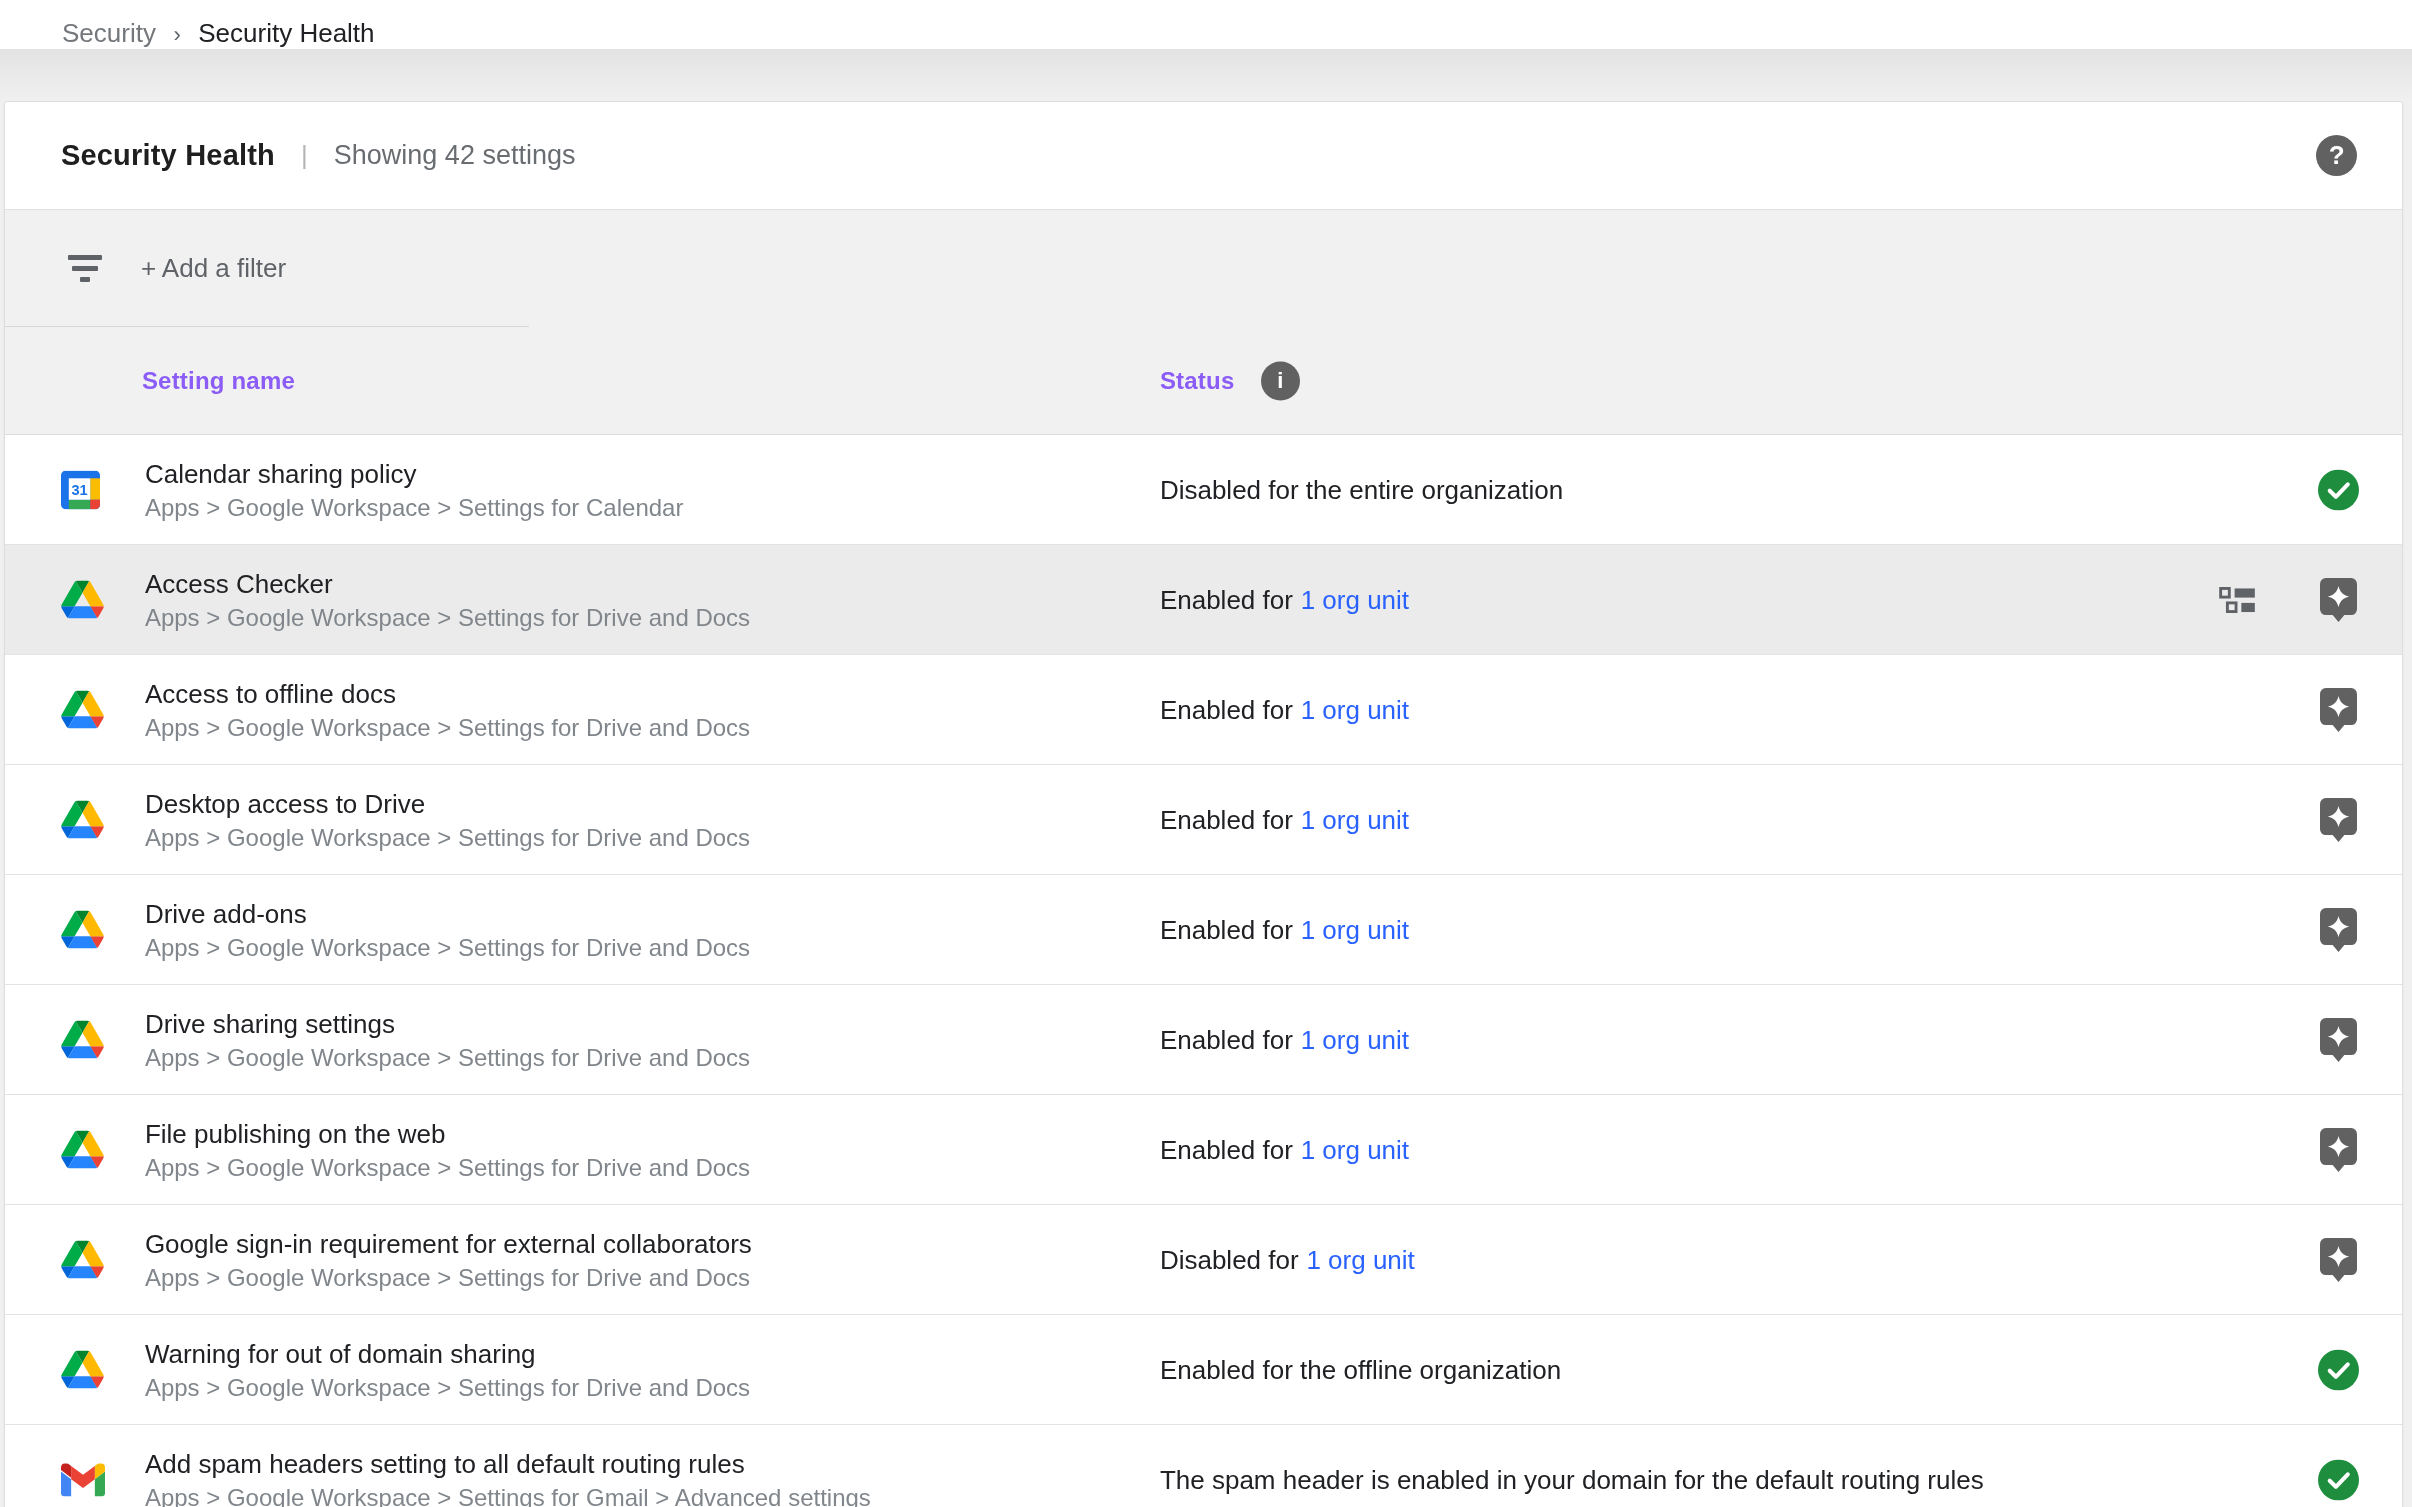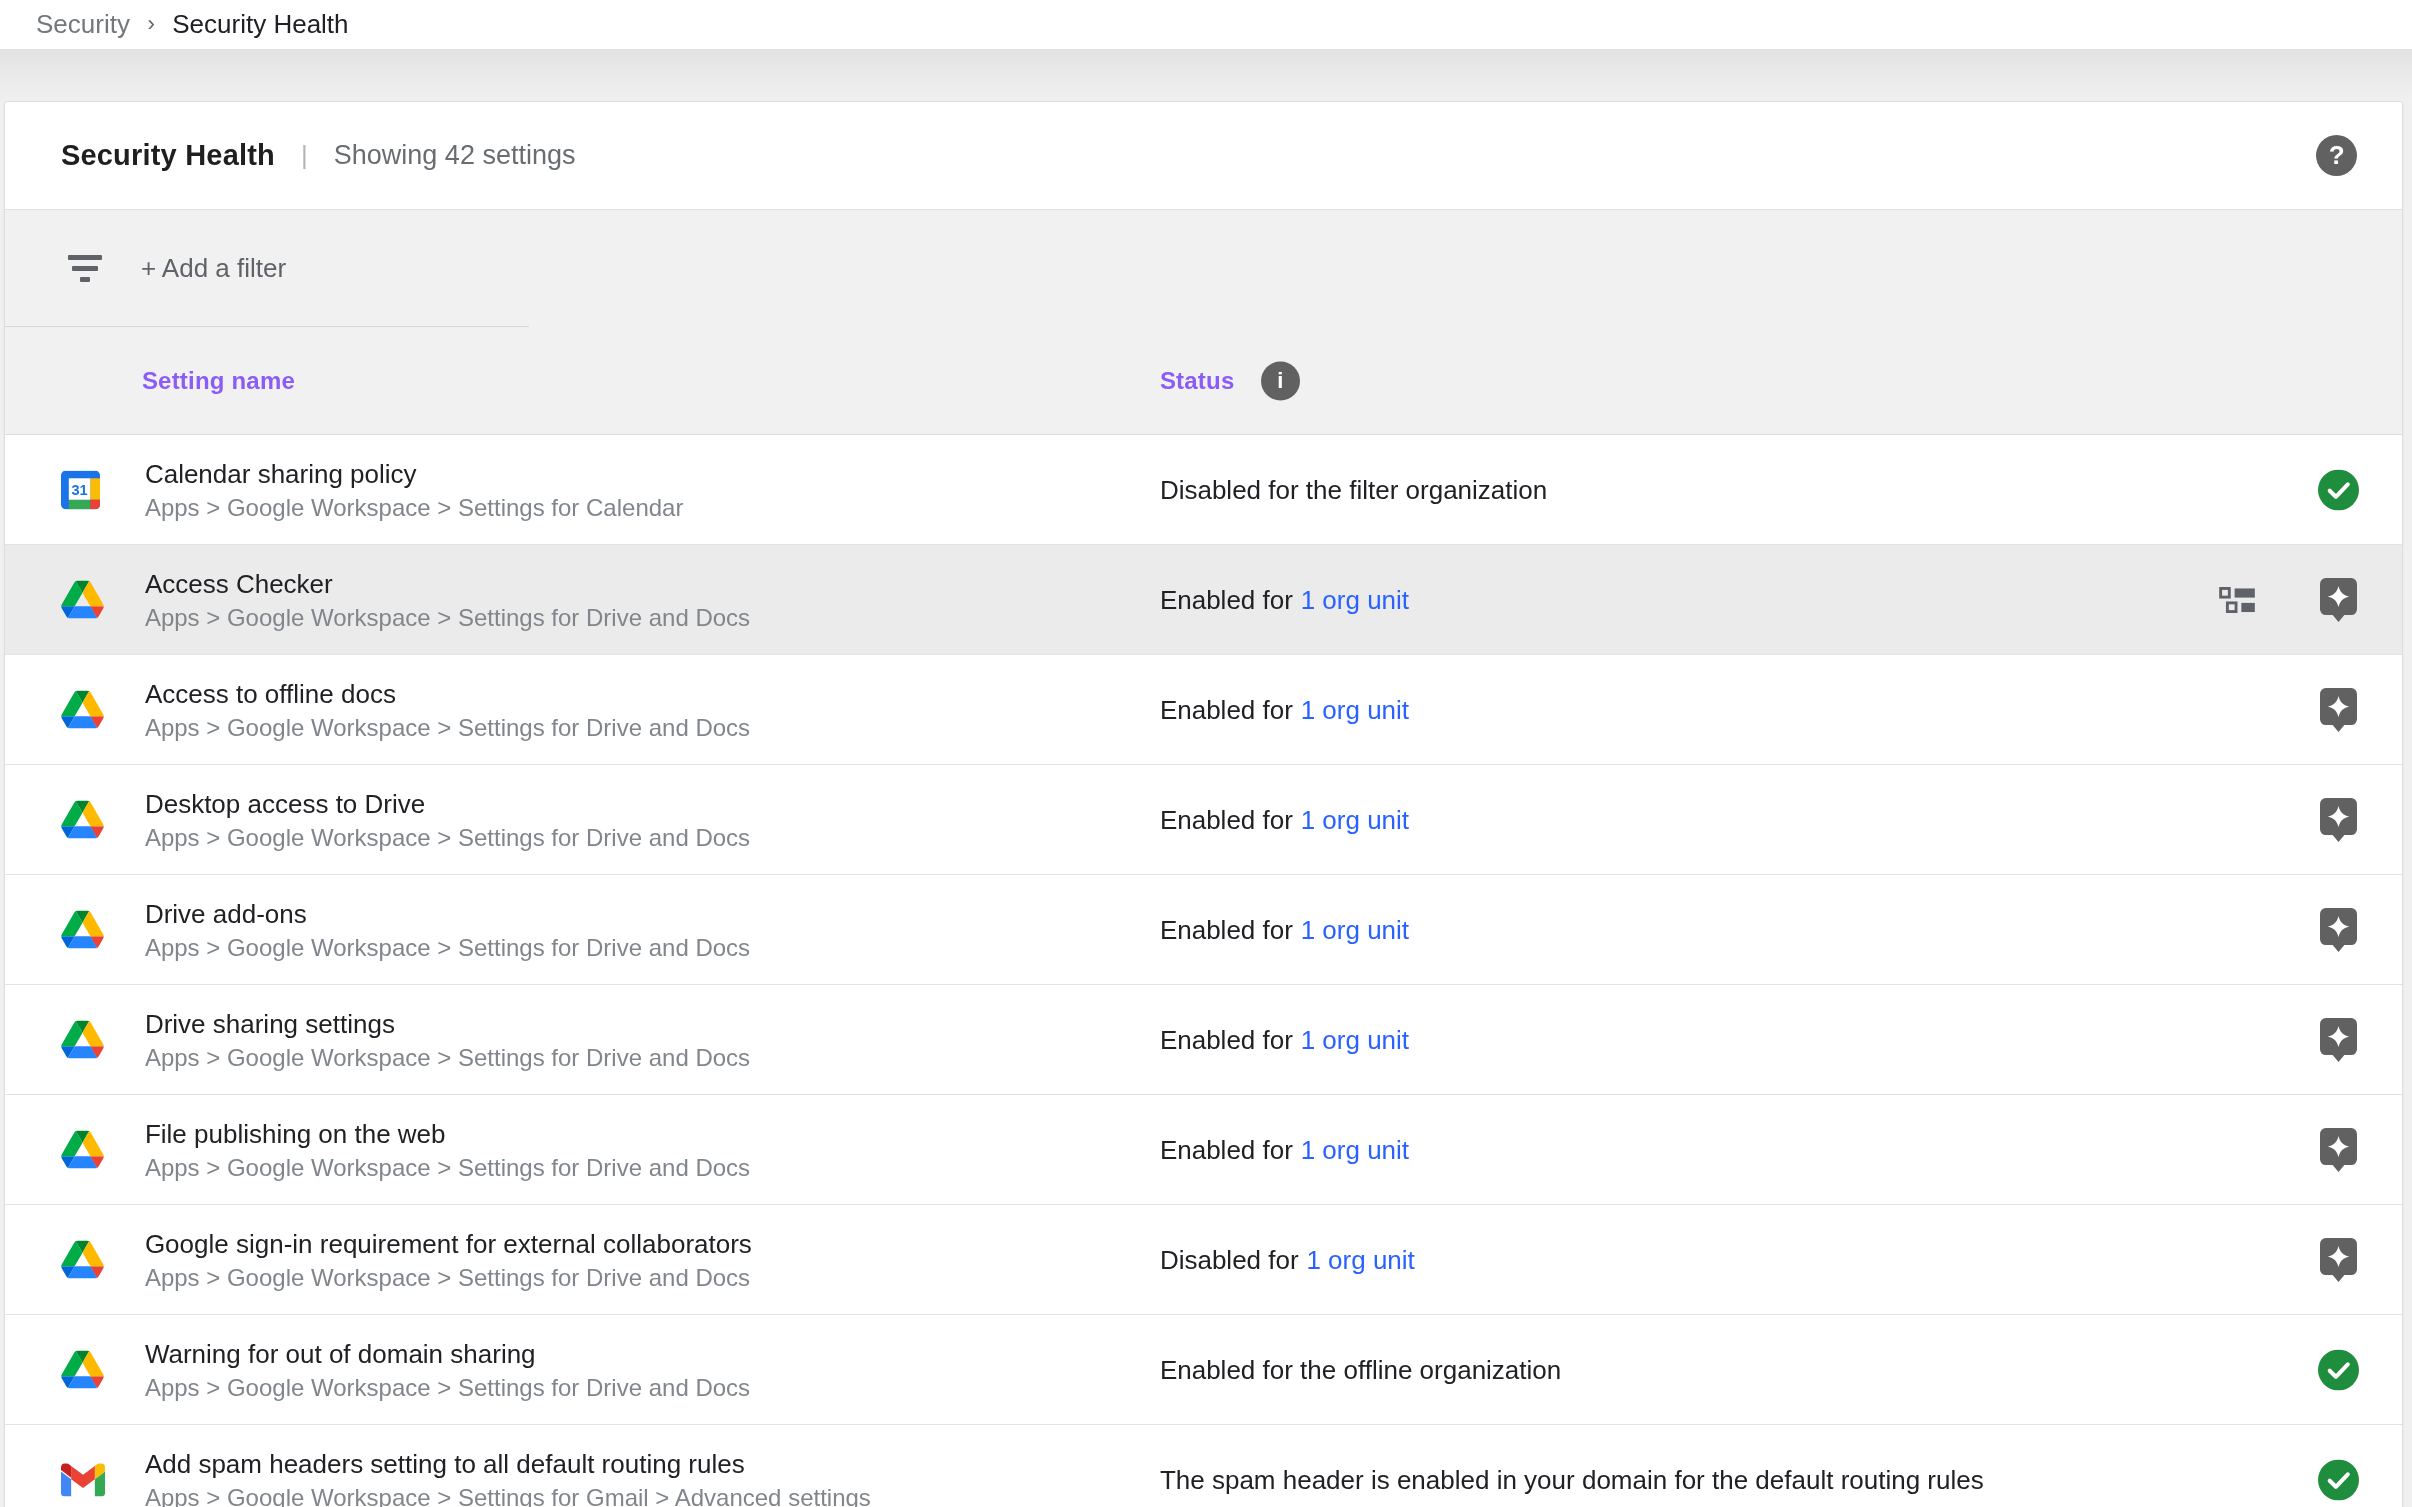--- a/index.html
+++ b/index.html
@@ -5,22 +5,22 @@
   html,body{margin:0;padding:0;}
   body{
     width:2412px;height:1508px;overflow:hidden;
     font-family:"Liberation Sans","DejaVu Sans",sans-serif;
     background:#f1f1f1;
   }
   .screen{position:relative;width:2412px;height:1508px;background:#fff;}
 
   
   .breadcrumb-bar{
-    height:49px;background:#fff;display:flex;align-items:center;
-    padding-left:36px;font-size:26px;border-radius:19px;
+    height:49px;background:#fff;display:flex;align-items:flex-end;
+    padding-left:62px;font-size:26px;border-radius:19px;
   }
   .crumb-parent{color:#74787c;cursor:pointer;}
   .crumb-sep{color:#5f6368;font-size:22px;margin:0 17.5px;transform:translateY(-1px);}
   .crumb-current{color:#202124;font-weight:500;}
 
   
   .page{
     position:absolute;top:49px;left:0;right:0;bottom:0;
     background:linear-gradient(180deg,#e3e3e3 0px,#f0f0f1 52px,#f0f0f1 100%);
   }
@@ -155,21 +155,21 @@
       <rect x="8" y="8" width="22" height="22" fill="#ffffff"></rect>
       <text x="19" y="25.5" font-size="15" font-weight="bold" fill="#1a73e8" text-anchor="middle" font-family="Liberation Sans, sans-serif">31</text>
     </g>
               </svg>
             </span>
     <div class="row-text">
       <div class="row-title">Calendar sharing policy</div>
       <div class="row-path">Apps &gt; Google Workspace &gt; Settings for Calendar</div>
     </div>
     <div class="row-status">
-      <span class="status-plain">Disabled for the filter organization</span>
+      <span class="status-plain">Disabled for the entire organization</span>
     </div>
 
     <span class="badge badge-check"><svg width="41" height="41" viewBox="0 0 42 42">
     <circle cx="21" cy="21" r="21" fill="#1e8e3e"></circle>
     <path d="M12 21.8l6.3 6.2L30.5 15.2" stroke="#fff" stroke-width="4.2" fill="none" stroke-linecap="round" stroke-linejoin="round"></path>
               </svg></span>
   </div>
 
   <div class="row highlighted">
     <span class="app-icon">

